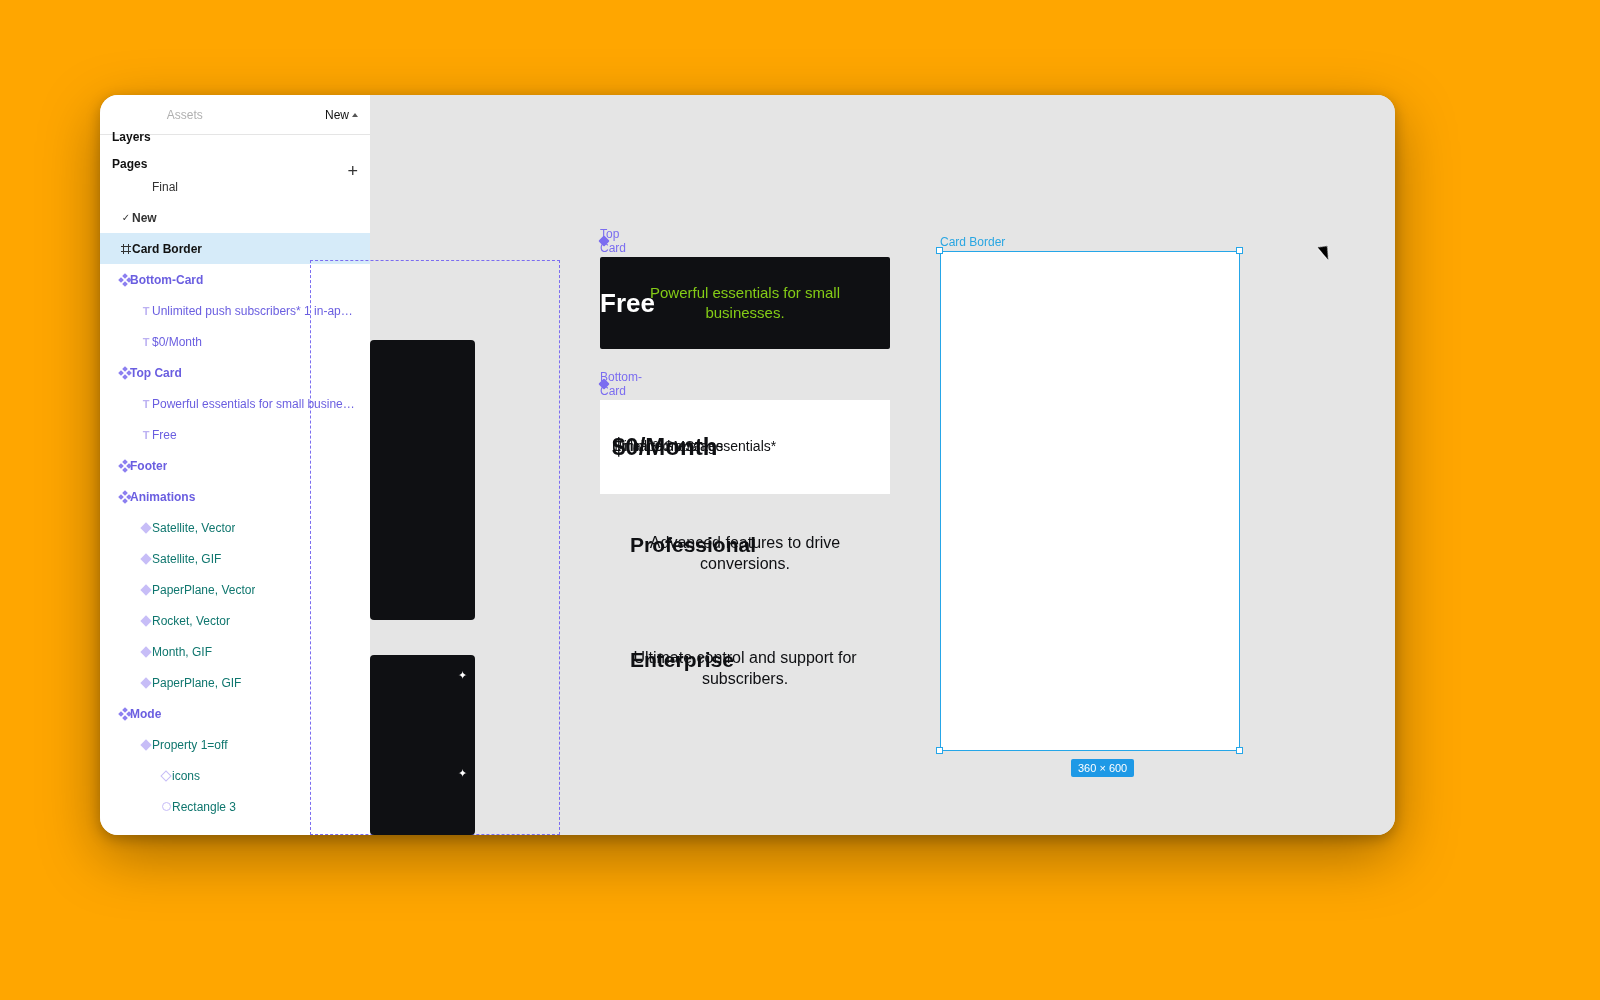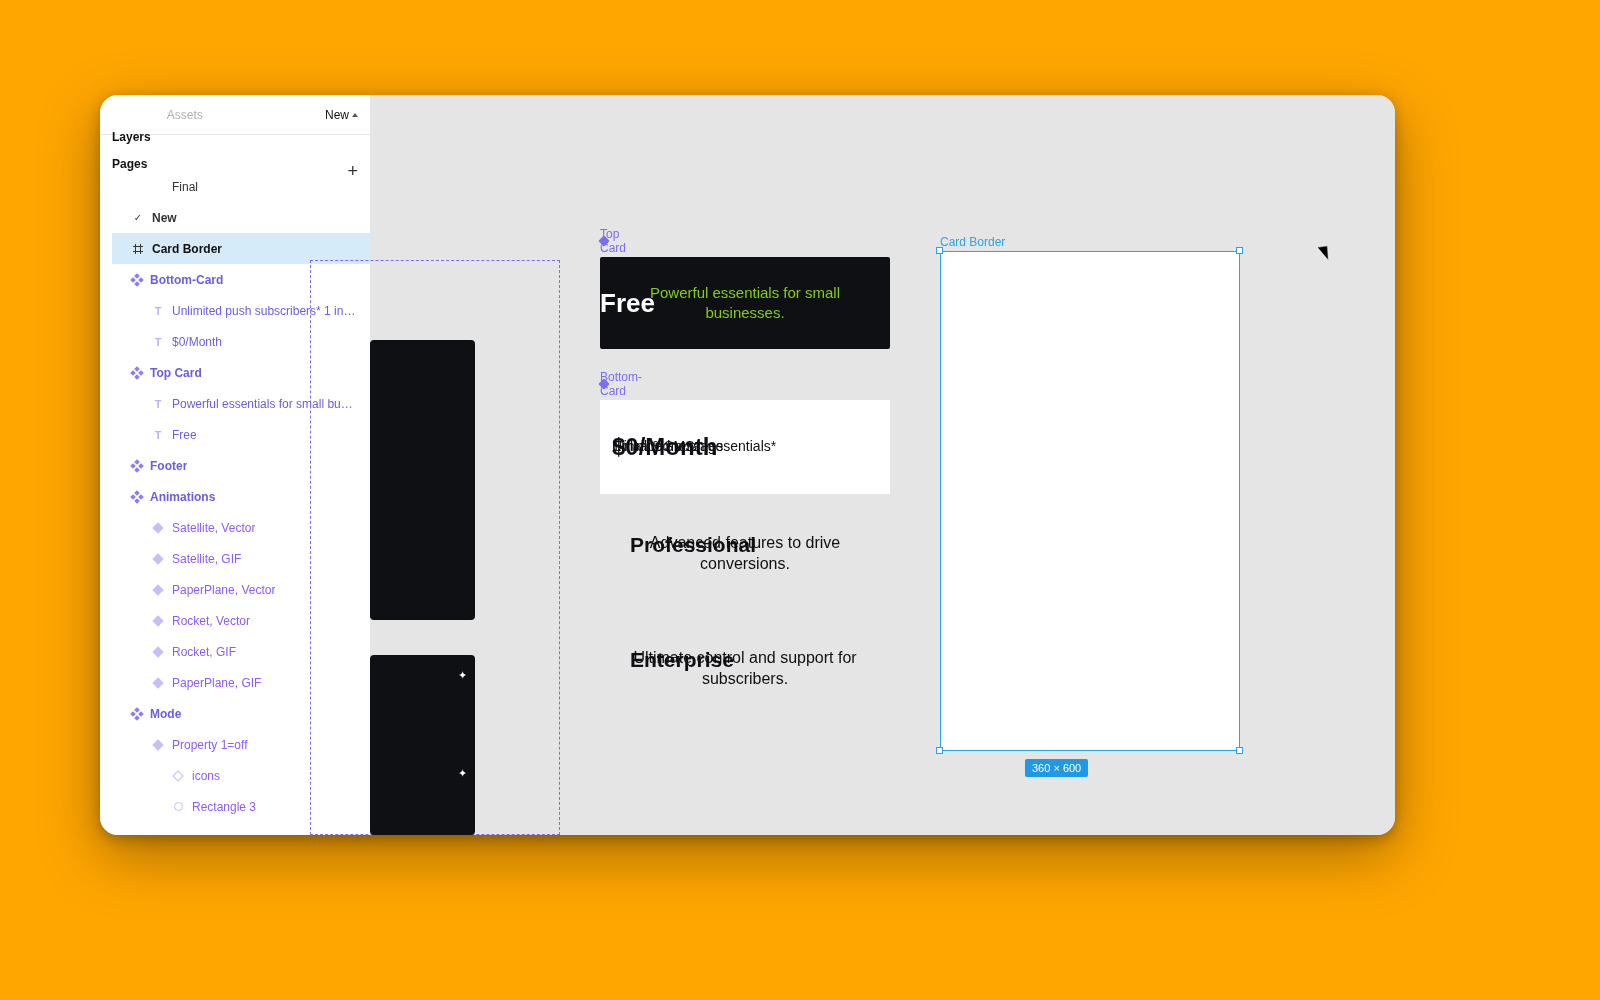--- a/index.html
+++ b/index.html
@@ -55,33 +55,31 @@
     color: #111;
   }
   .section-header .spacer { flex:1; }
   .plus { font-size: 18px; font-weight: 300; color:#333; cursor:pointer; line-height: 0; }
 
   .scroll { flex:1; overflow:hidden; }
   .row {
     height: 31px;
     display: flex;
     align-items: center;
-    gap: 8px;
     padding: 0 12px 0 20px;
     cursor: pointer;
-    margin-left: 12px;
   }
   .row.indent1 { padding-left: 20px; }
   .row.indent2 { padding-left: 40px; }
   .row.indent3 { padding-left: 60px; }
   .row .label { white-space: nowrap; overflow:hidden; text-overflow: ellipsis; }
   .row.page { color:#333; }
   .row.selected-frame { background:#d6ebf9; font-weight:600; color:#111; }
   .row.component > .label { color:#6a5ee0; font-weight:600; }
-  .row.instance  > .label { color:#8b5cf6; }
+  .row.instance  > .label { color:#0f766e; }
   .row.text  > .label { color:#6a5ee0; }
 
   
   .ic { width:12px; height:12px; display:inline-flex; align-items:center; justify-content:center; flex-shrink:0; }
   .ic-check::before { content:"✓"; font-size:10px; color:#333; }
   .ic-frame { position:relative; }
   .ic-frame::before, .ic-frame::after { content:""; position:absolute; background:#333; }
   .ic-frame::before { width:10px; height:1px; top:3px; left:1px; box-shadow:0 5px 0 #333; }
   .ic-frame::after  { width:1px; height:10px; top:1px; left:3px; box-shadow:5px 0 0 #333; }
   .ic-component { width:10px; height:10px; position:relative; }
@@ -273,21 +271,21 @@
       <div class="row instance indent2">
         <span class="ic">
             <span class="ic-instance"></span>
           </span>
         <span class="label">Rocket, Vector</span>
       </div>
       <div class="row instance indent2">
         <span class="ic">
             <span class="ic-instance"></span>
           </span>
-        <span class="label">Rocket, GIF</span>
+        <span class="label">Month, GIF</span>
       </div>
       <div class="row instance indent2">
         <span class="ic">
             <span class="ic-instance"></span>
           </span>
         <span class="label">PaperPlane, GIF</span>
       </div>
       <div class="row component indent1">
         <span class="ic ic-component">
             <span></span>
@@ -358,17 +356,17 @@
       <p>Ultimate control and support for subscribers.</p>
     </div>
 
     <div class="sel-label" style="left:570px; top:140px;">Card Border</div>
     <div class="sel-box" style="left:570px; top:156px; width:300px; height:500px;"></div>
 
     <div class="sel-handle" style="left:566px; top:152px;"></div>
     <div class="sel-handle" style="left:866px; top:152px;"></div>
     <div class="sel-handle" style="left:566px; top:652px;"></div>
     <div class="sel-handle" style="left:866px; top:652px;"></div>
-    <div class="dim-pill" style="left:655px; top:664px;">360 × 600</div>
+    <div class="dim-pill" style="left:701px; top:664px;">360 × 600</div>
 
     <div class="cursor-arrow" style="left:952px; top:148px;"></div>
   </div>
 </div>
 
 </body></html>

